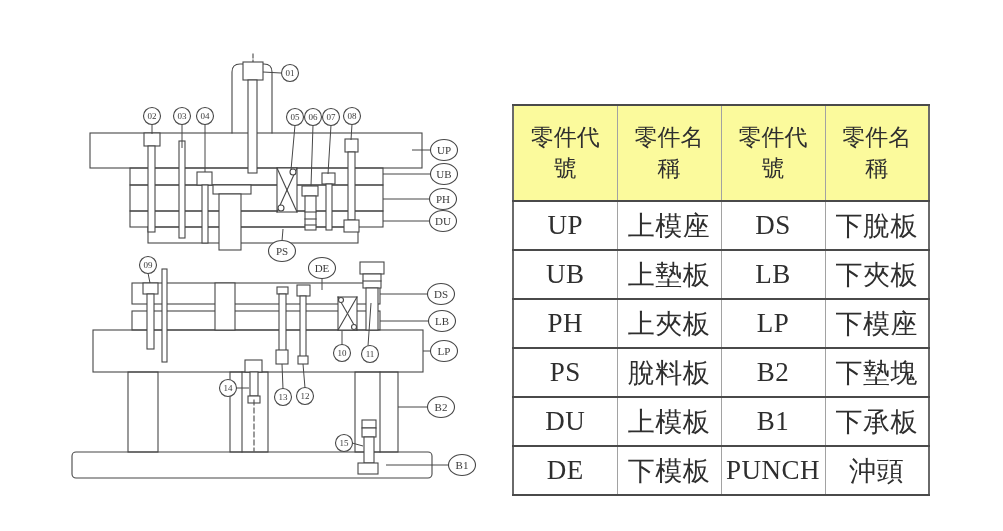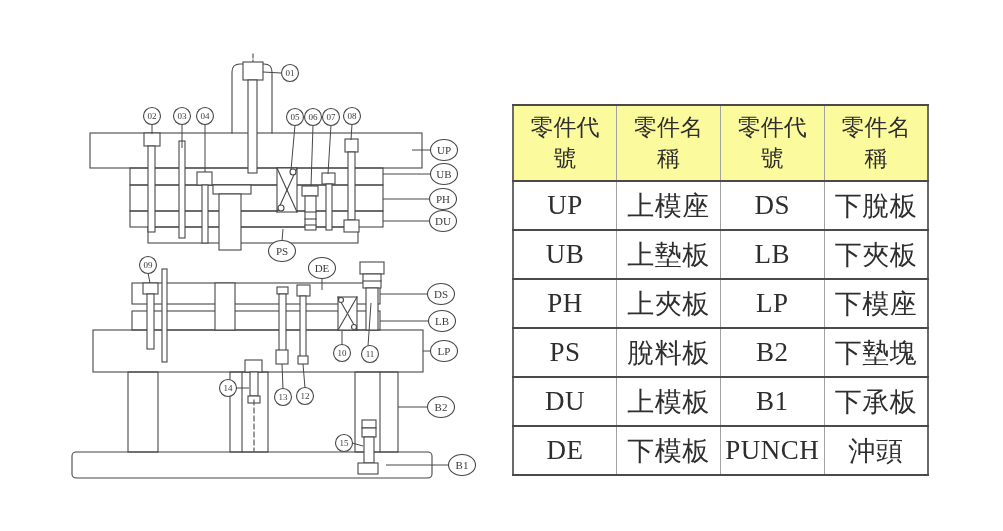--- a/index.html
+++ b/index.html
@@ -1,37 +1,37 @@
 <!DOCTYPE html>
 <html><head>
 <meta charset="utf-8">
 <style>
   html,body { margin:0; padding:0; }
   .page {
-    position:relative; width:929px; height:531px;
+    position:relative; width:1003px; height:531px;
     background:#ffffff; overflow:hidden;
     font-family:"Liberation Serif","DejaVu Serif",serif;
   }
   svg.diagram { position:absolute; left:0; top:0; }
   svg.diagram text {
     font-family:"Liberation Serif","DejaVu Serif",serif;
     fill:#3a3a3a; stroke:none;
   }
   #parts-table {
     position:absolute; left:512px; top:104px;
     border-collapse:collapse; table-layout:fixed;
     text-align:center; color:#2e2e2e;
     border:2px solid #6a6a6a;
   }
   #parts-table col { width:104px; }
   #parts-table th {
     height:52px; font-size:23px; font-weight:normal;
     border-top:2px solid #4a4a4a; border-bottom:2px solid #4a4a4a;
     border-left:1px solid #a2a2a2; border-right:1px solid #a2a2a2;
-    padding:6px;
+    padding:16px;
   }
   #parts-table td {
     height:47px; font-size:27px;
     border-top:2px solid #4a4a4a; border-bottom:2px solid #4a4a4a;
     border-left:1px solid #a2a2a2; border-right:1px solid #a2a2a2;
     padding:0; letter-spacing:0.5px;
   }
 </style>
 </head>
 <body>

